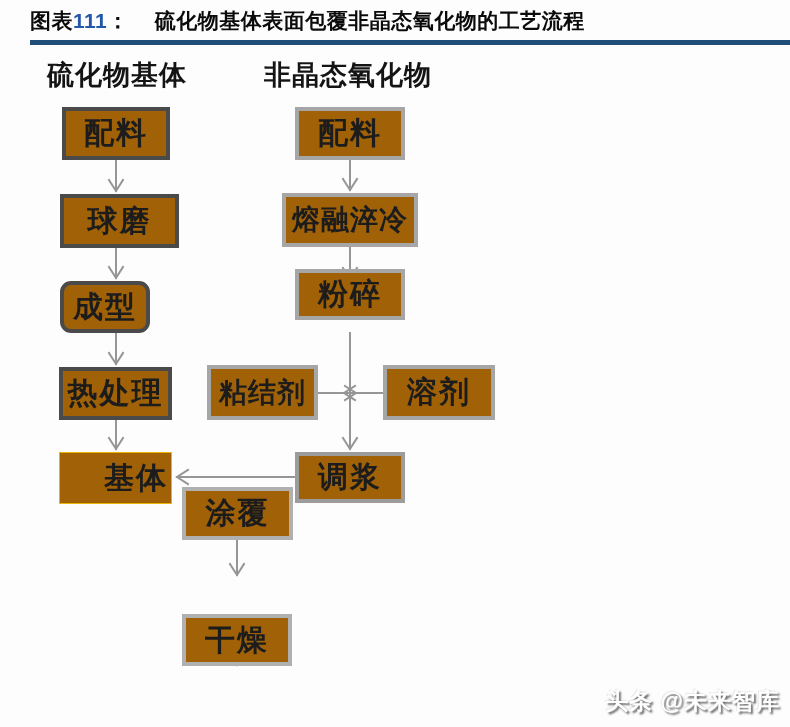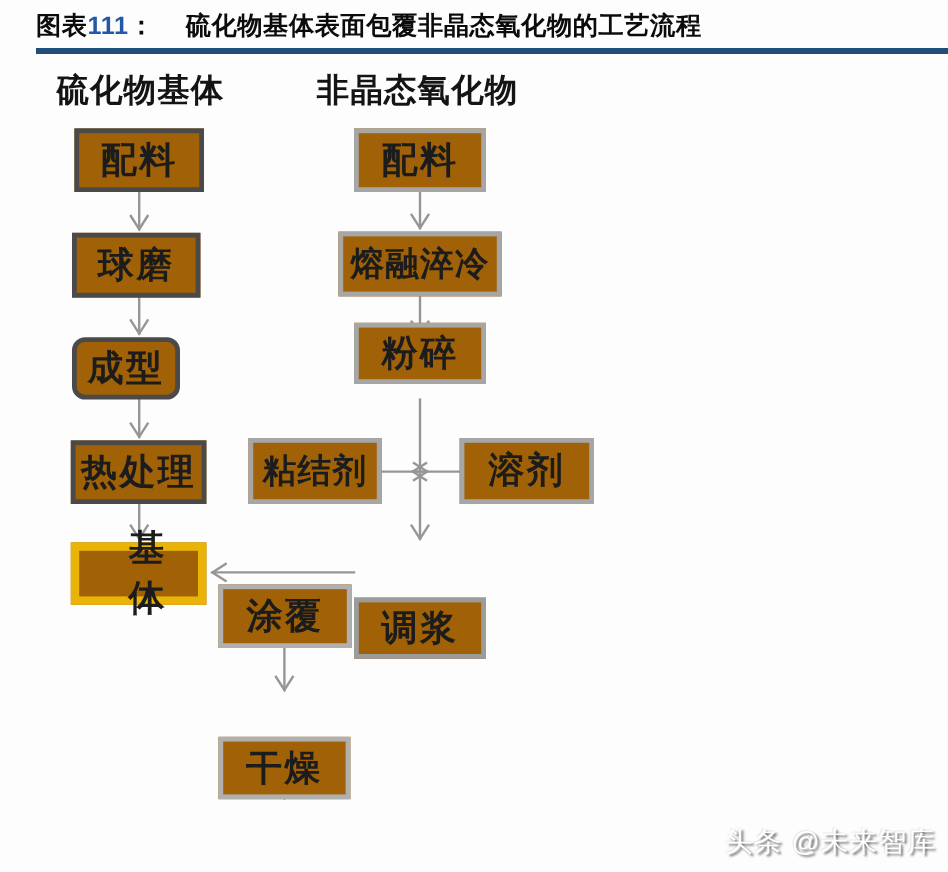--- a/index.html
+++ b/index.html
@@ -53,39 +53,39 @@
     display: flex;
     align-items: center;
     justify-content: center;
     font-size: 30px;
     font-weight: 700;
     color: #1c1c1c;
     letter-spacing: 2px;
     z-index: 2;
   }
   .b-dark    { border: 4px solid #4a4a4a; }
-  .b-darkest { border: 7px solid #eab308; padding-left: 41px; }
+  .b-darkest { border: 1px solid #eab308; padding-left: 41px; }
   .b-mid     { border: 4px solid #9c9c9c; }
   .b-light   { border: 4px solid #a6a6a6; }
   .b-lighter { border: 4px solid #b0b0b0; }
   .fs-small  { font-size: 28px; letter-spacing: 1px; }
 
   
   .connectors {
     position: absolute;
     left: 0; top: 0;
     z-index: 1;
   }
 
   
   .watermark {
     position: absolute;
     right: 10px; top: 686px;
     font-size: 23px;
-    font-weight: 400;
+    font-weight: 700;
     color: #ffffff;
     letter-spacing: 1px;
     text-shadow: 2px 2px 2px #6f6f6f, -1px -1px 1px #e8e8e8;
     white-space: nowrap;
   }
 </style>
 </head>
 <body>
 
 <div class="stage">
@@ -148,32 +148,32 @@
         <line x1="237" y1="540" x2="237" y2="575"></line>
         <path d="M230 564 L237 575 L244 564"></path>
       </g>
     <g>
         <line x1="237" y1="630" x2="237" y2="665"></line>
         <path d="M230 654 L237 665 L244 654"></path>
       </g>
   </svg>
 
   <div class="node b-dark" style="left:62px; top:107px; width:108px; height:53px;">配料</div>
-  <div class="node b-dark" style="left:60px; top:194px; width:107px; height:54px;">球磨</div>
+  <div class="node b-dark" style="left:60px; top:194px; width:119px; height:54px;">球磨</div>
   <div class="node b-dark" style="left:60px; top:281px; width:90px; height:52px;border-radius:11px;">成型</div>
   <div class="node b-dark" style="left:59px; top:367px; width:113px; height:53px;">热处理</div>
   <div class="node b-darkest" style="left:59px; top:452px; width:113px; height:52px;">基体</div>
 
   <div class="node b-light" style="left:295px; top:107px; width:110px; height:53px;">配料</div>
   <div class="node b-light fs-small" style="left:282px; top:193px; width:136px; height:54px;">熔融淬冷</div>
   <div class="node b-light" style="left:295px; top:269px; width:110px; height:51px;">粉碎</div>
 
   <div class="node b-light fs-small" style="left:207px; top:365px; width:111px; height:55px;">粘结剂</div>
   <div class="node b-light" style="left:383px; top:365px; width:112px; height:55px;">溶剂</div>
 
-  <div class="node b-mid" style="left:295px; top:452px; width:110px; height:51px;margin-top:46px;">调浆</div>
+  <div class="node b-mid" style="left:295px; top:452px; width:110px; height:51px;">调浆</div>
 
   <div class="node b-lighter" style="left:182px; top:487px; width:111px; height:53px;">涂覆</div>
   <div class="node b-lighter" style="left:182px; top:578px; width:110px; height:52px;margin-top:36px;">干燥</div>
 
   <div class="watermark">头条 @未来智库</div>
 
 </div>
 
 </body></html>

